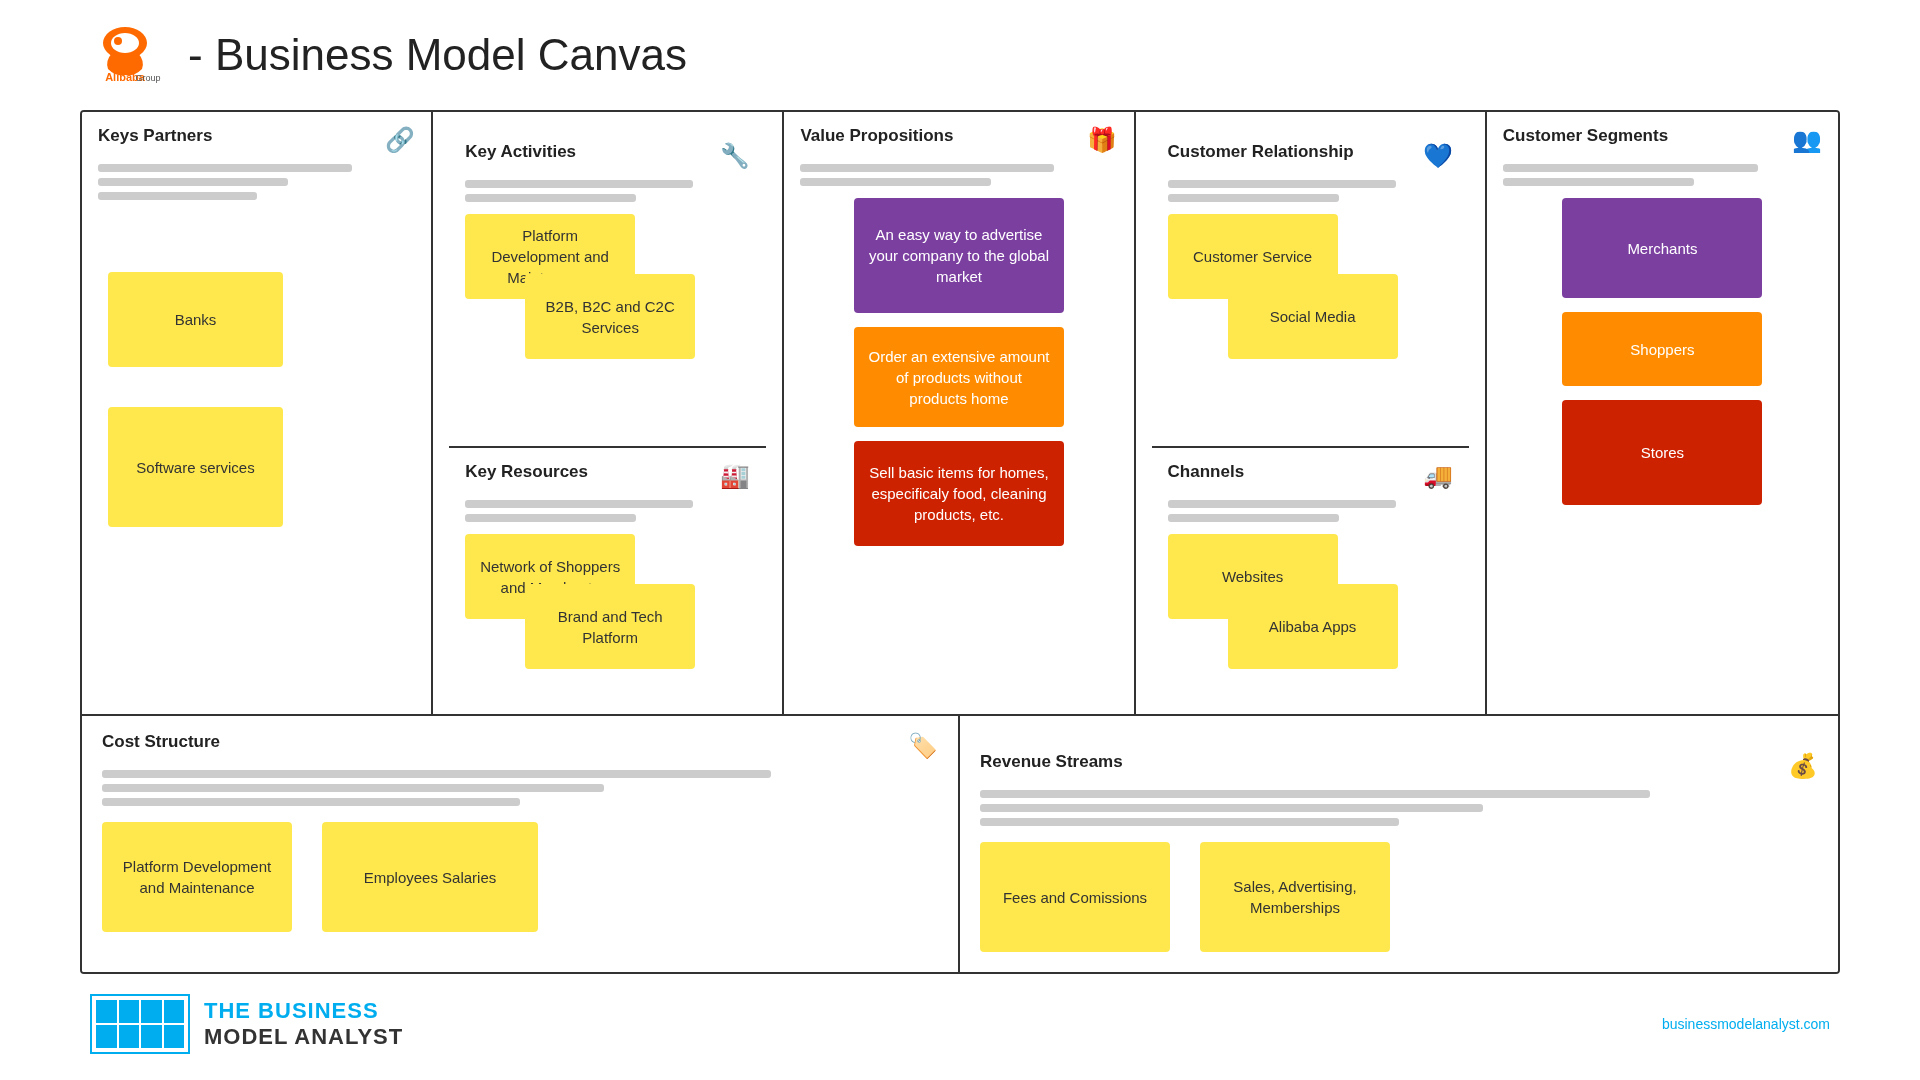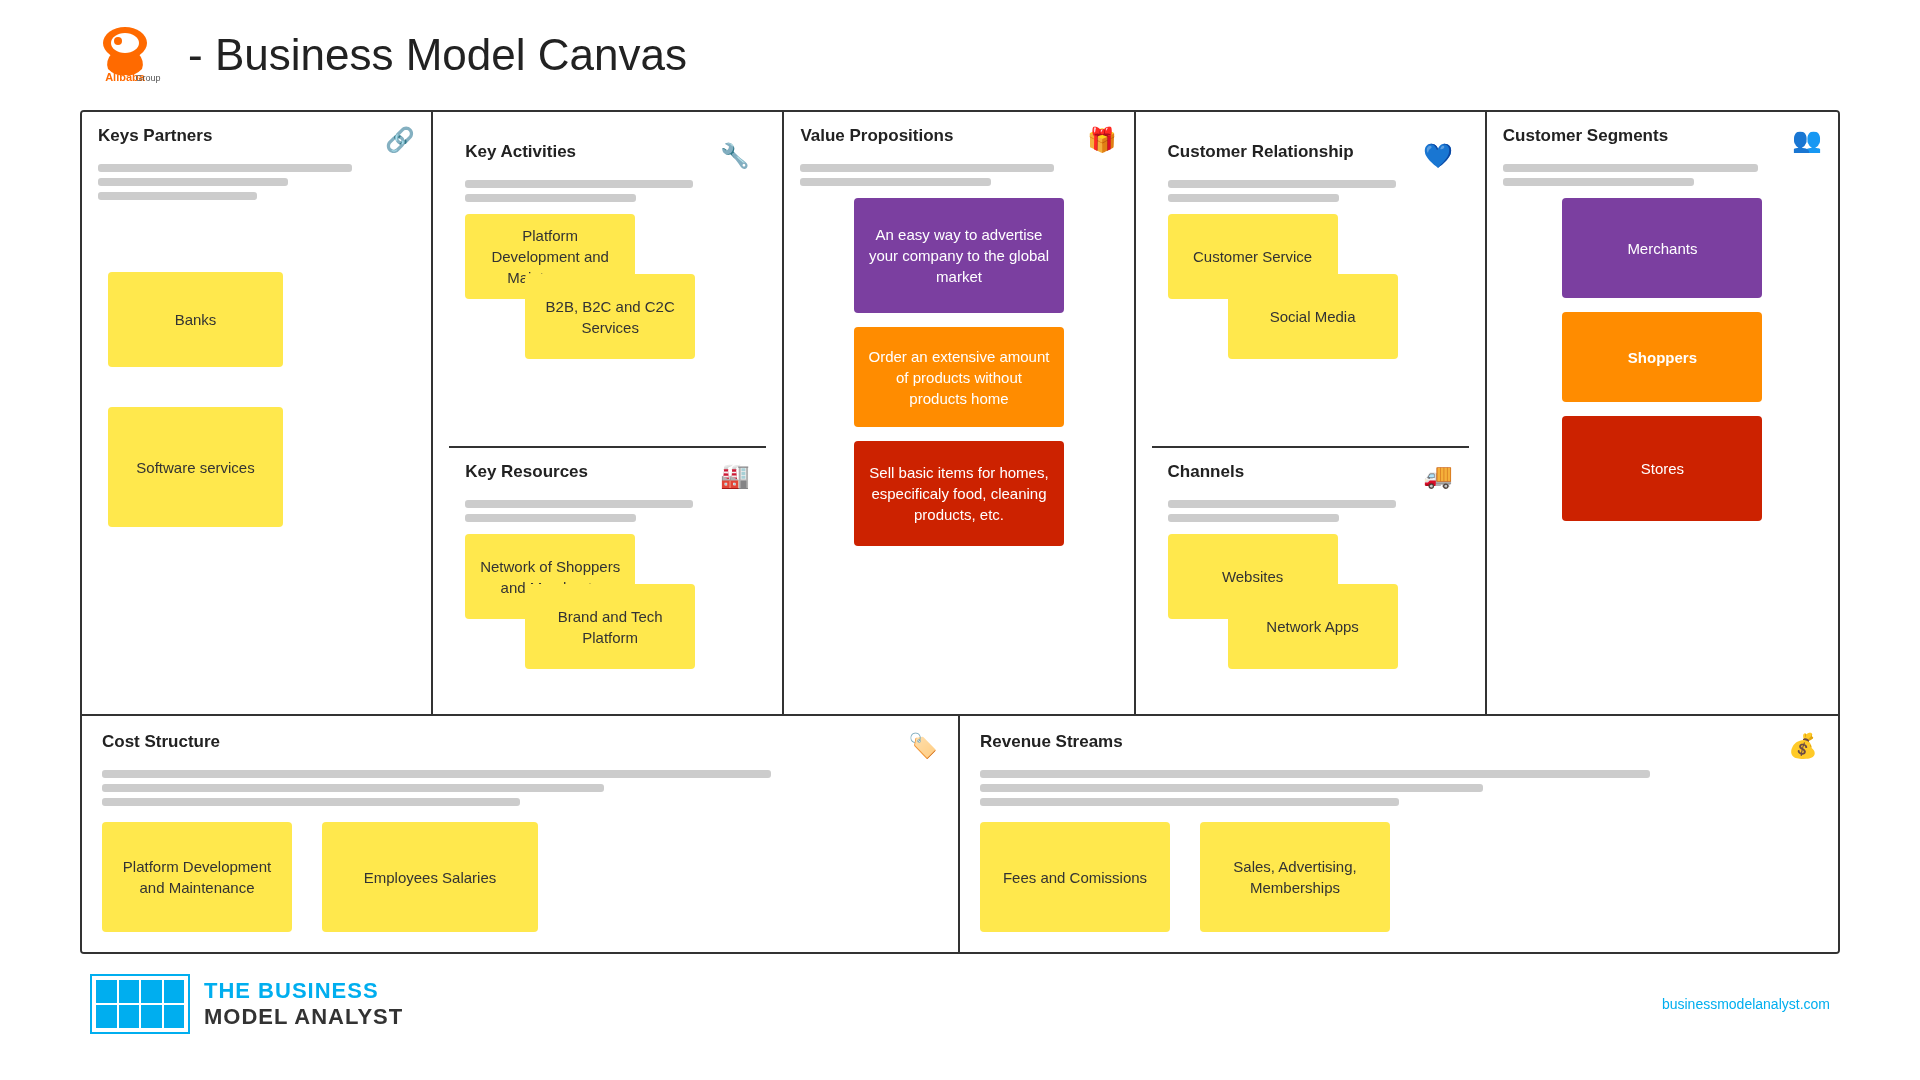--- a/index.html
+++ b/index.html
@@ -66,21 +66,21 @@
       background: #fff;
     }
     .section:last-child { border-right: none; }
     .section-bottom {
       border-right: 2px solid #333;
       padding: 16px 20px 20px 20px;
       min-height: 200px;
       position: relative;
       background: #fff;
     }
-    .section-bottom:last-child { border-right: none; }
+    .section-bottom:last-child { border-right: none; margin-top: 20px; }
 
     
     .section-header {
       display: flex;
       justify-content: space-between;
       align-items: flex-start;
       margin-bottom: 10px;
     }
     .section-title {
       font-size: 17px;
@@ -349,40 +349,40 @@
           </div>
           <div class="placeholder-lines">
             <div class="placeholder-line pl-long"></div>
             <div class="placeholder-line pl-medium"></div>
           </div>
           <div style="position:relative; height:150px;">
             <div class="sticky sticky-yellow" style="width:170px;height:85px;position:absolute;top:0;left:0;">
               <span>Websites</span>
             </div>
             <div class="sticky sticky-yellow" style="width:170px;height:85px;position:absolute;top:50px;left:60px;">
-              <span>Network Apps</span>
+              <span>Alibaba Apps</span>
             </div>
           </div>
         </div>
       </div>
 
       <div class="section" style="min-height:490px;border-right:none;">
         <div class="section-header">
           <span class="section-title">Customer Segments</span>
           <span class="section-icon">👥</span>
         </div>
         <div class="placeholder-lines">
           <div class="placeholder-line pl-long"></div>
           <div class="placeholder-line pl-medium"></div>
         </div>
         <div style="display:flex;flex-direction:column;gap:14px;margin-top:10px;">
           <div class="sticky sticky-purple" style="width:200px;height:100px;margin:0 auto;">
             <span>Merchants</span>
           </div>
-          <div class="sticky sticky-orange" style="width:200px;height:90px;margin:0 auto;font-weight:bold;">
+          <div class="sticky sticky-orange" style="width:200px;height:74px;margin:0 auto;">
             <span>Shoppers</span>
           </div>
           <div class="sticky sticky-red" style="width:200px;height:105px;margin:0 auto;">
             <span>Stores</span>
           </div>
         </div>
       </div>
 
     </div>
 

